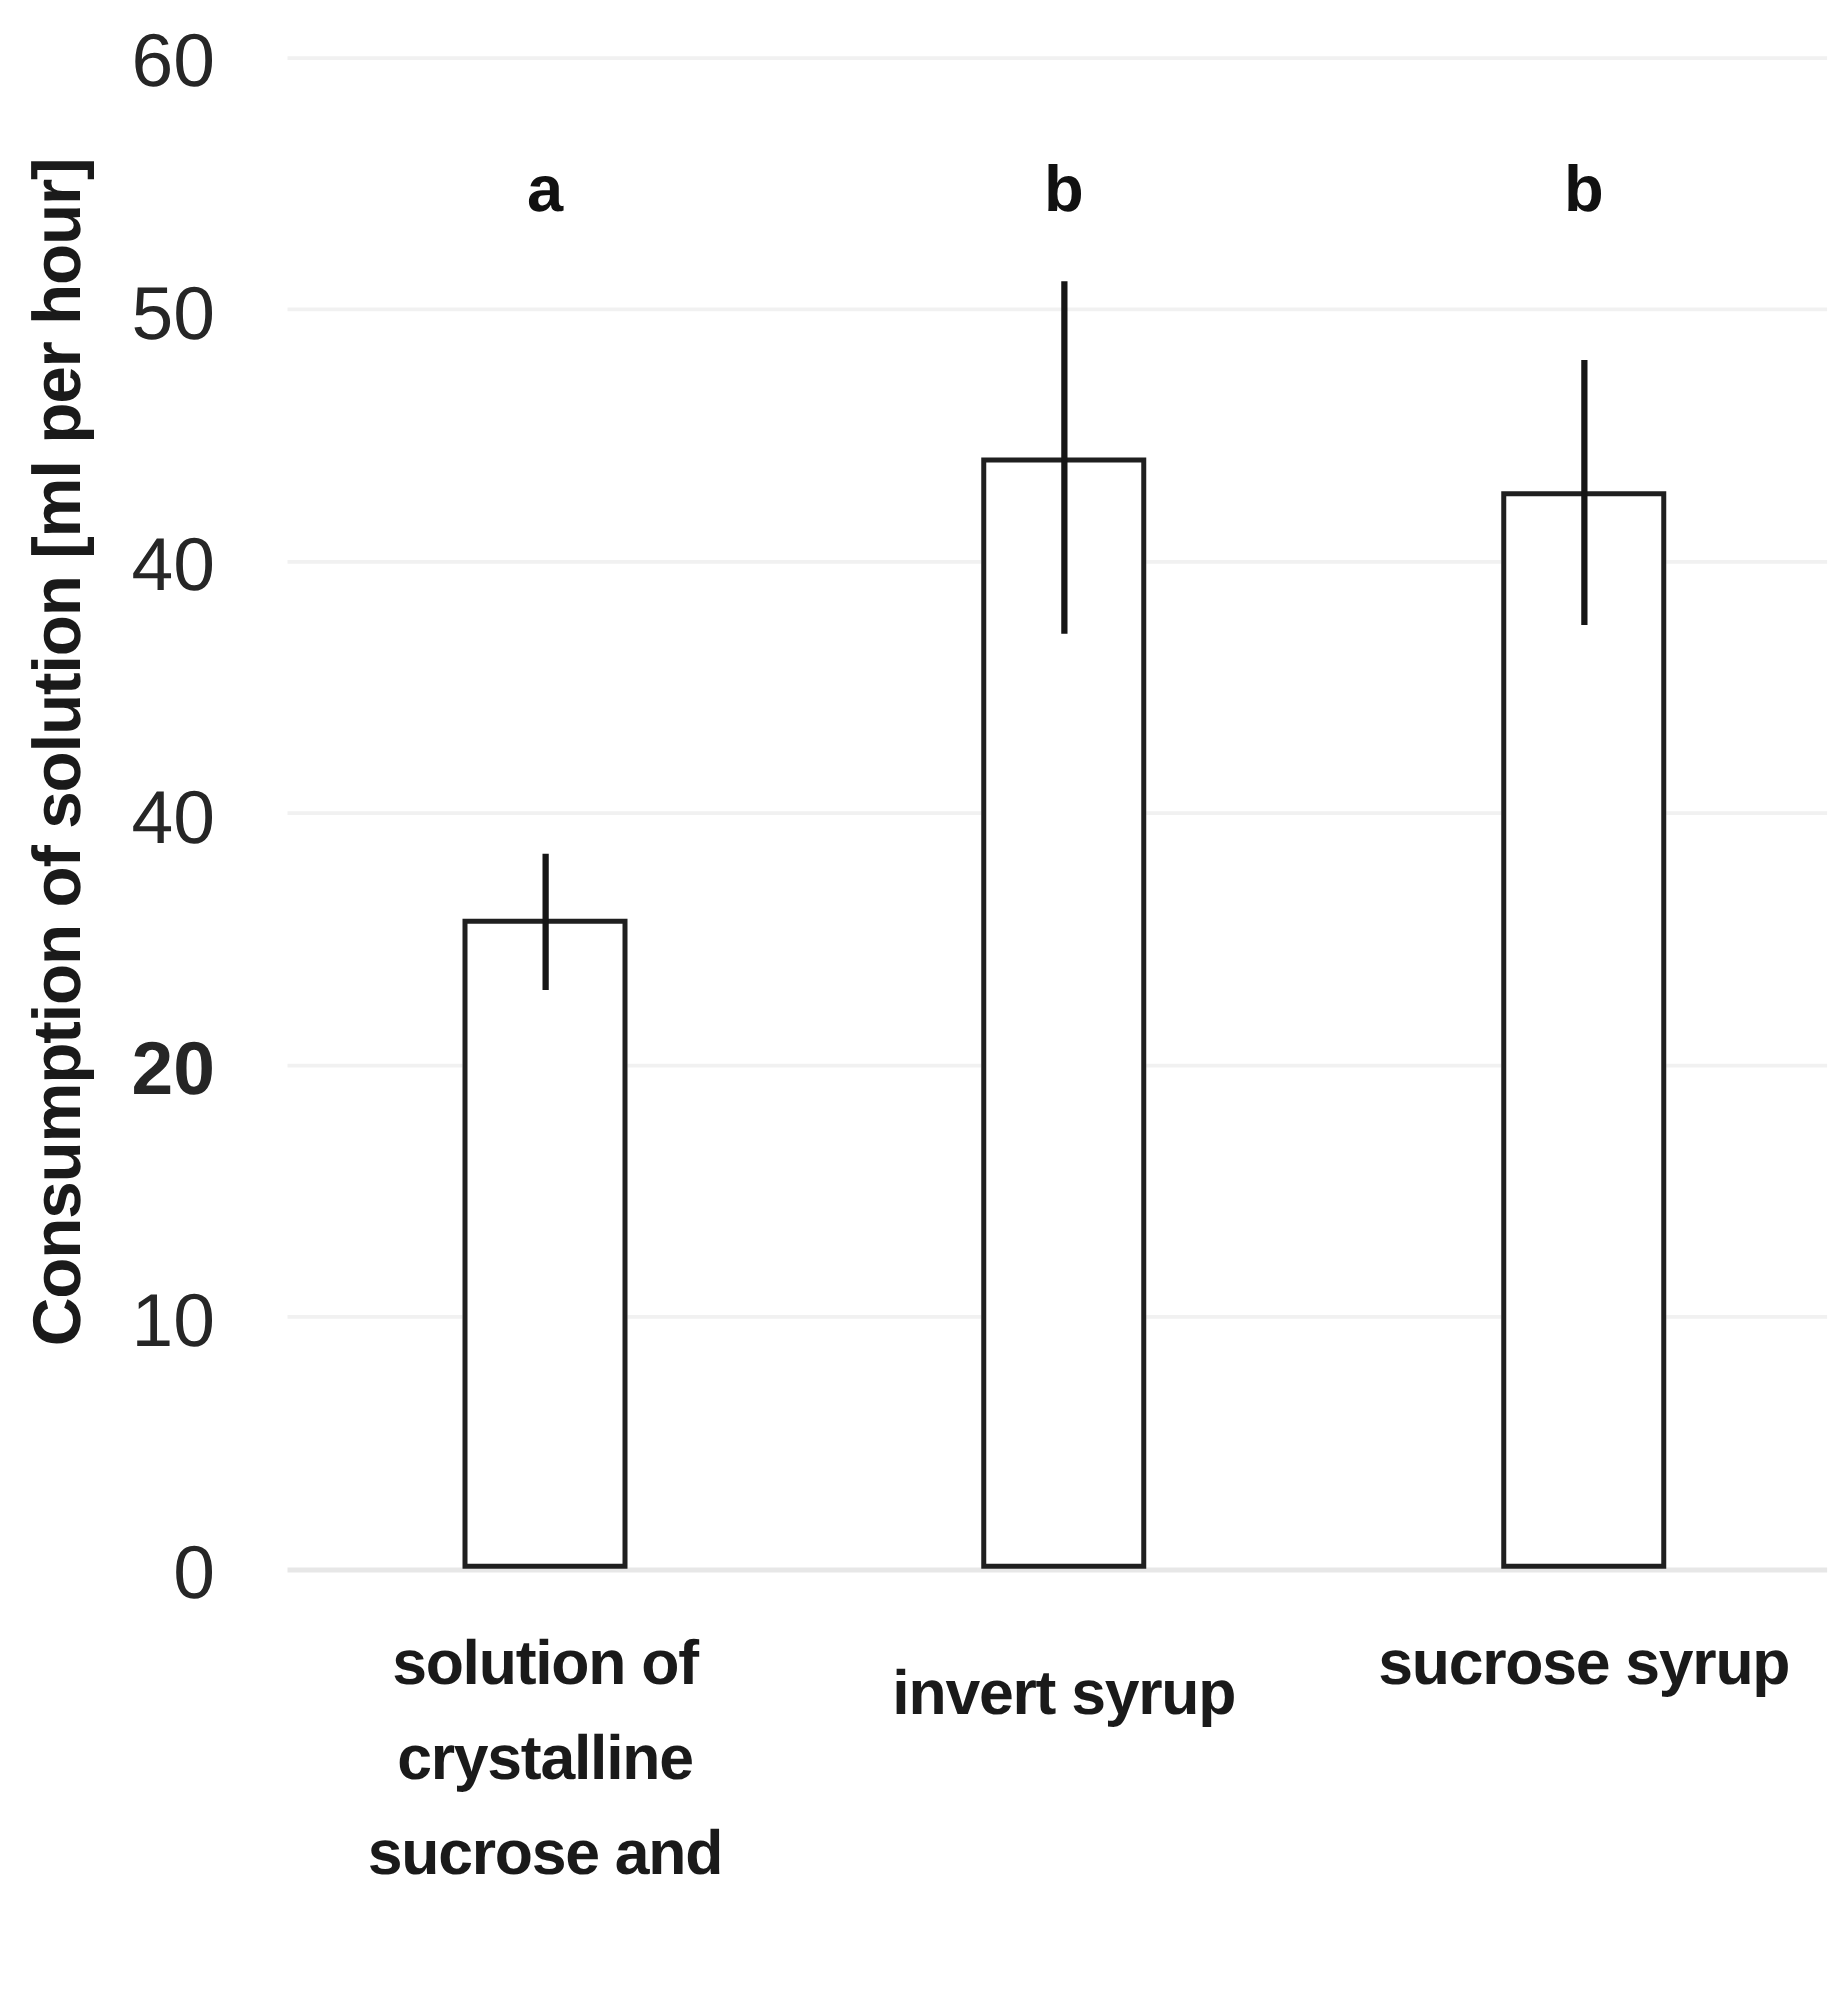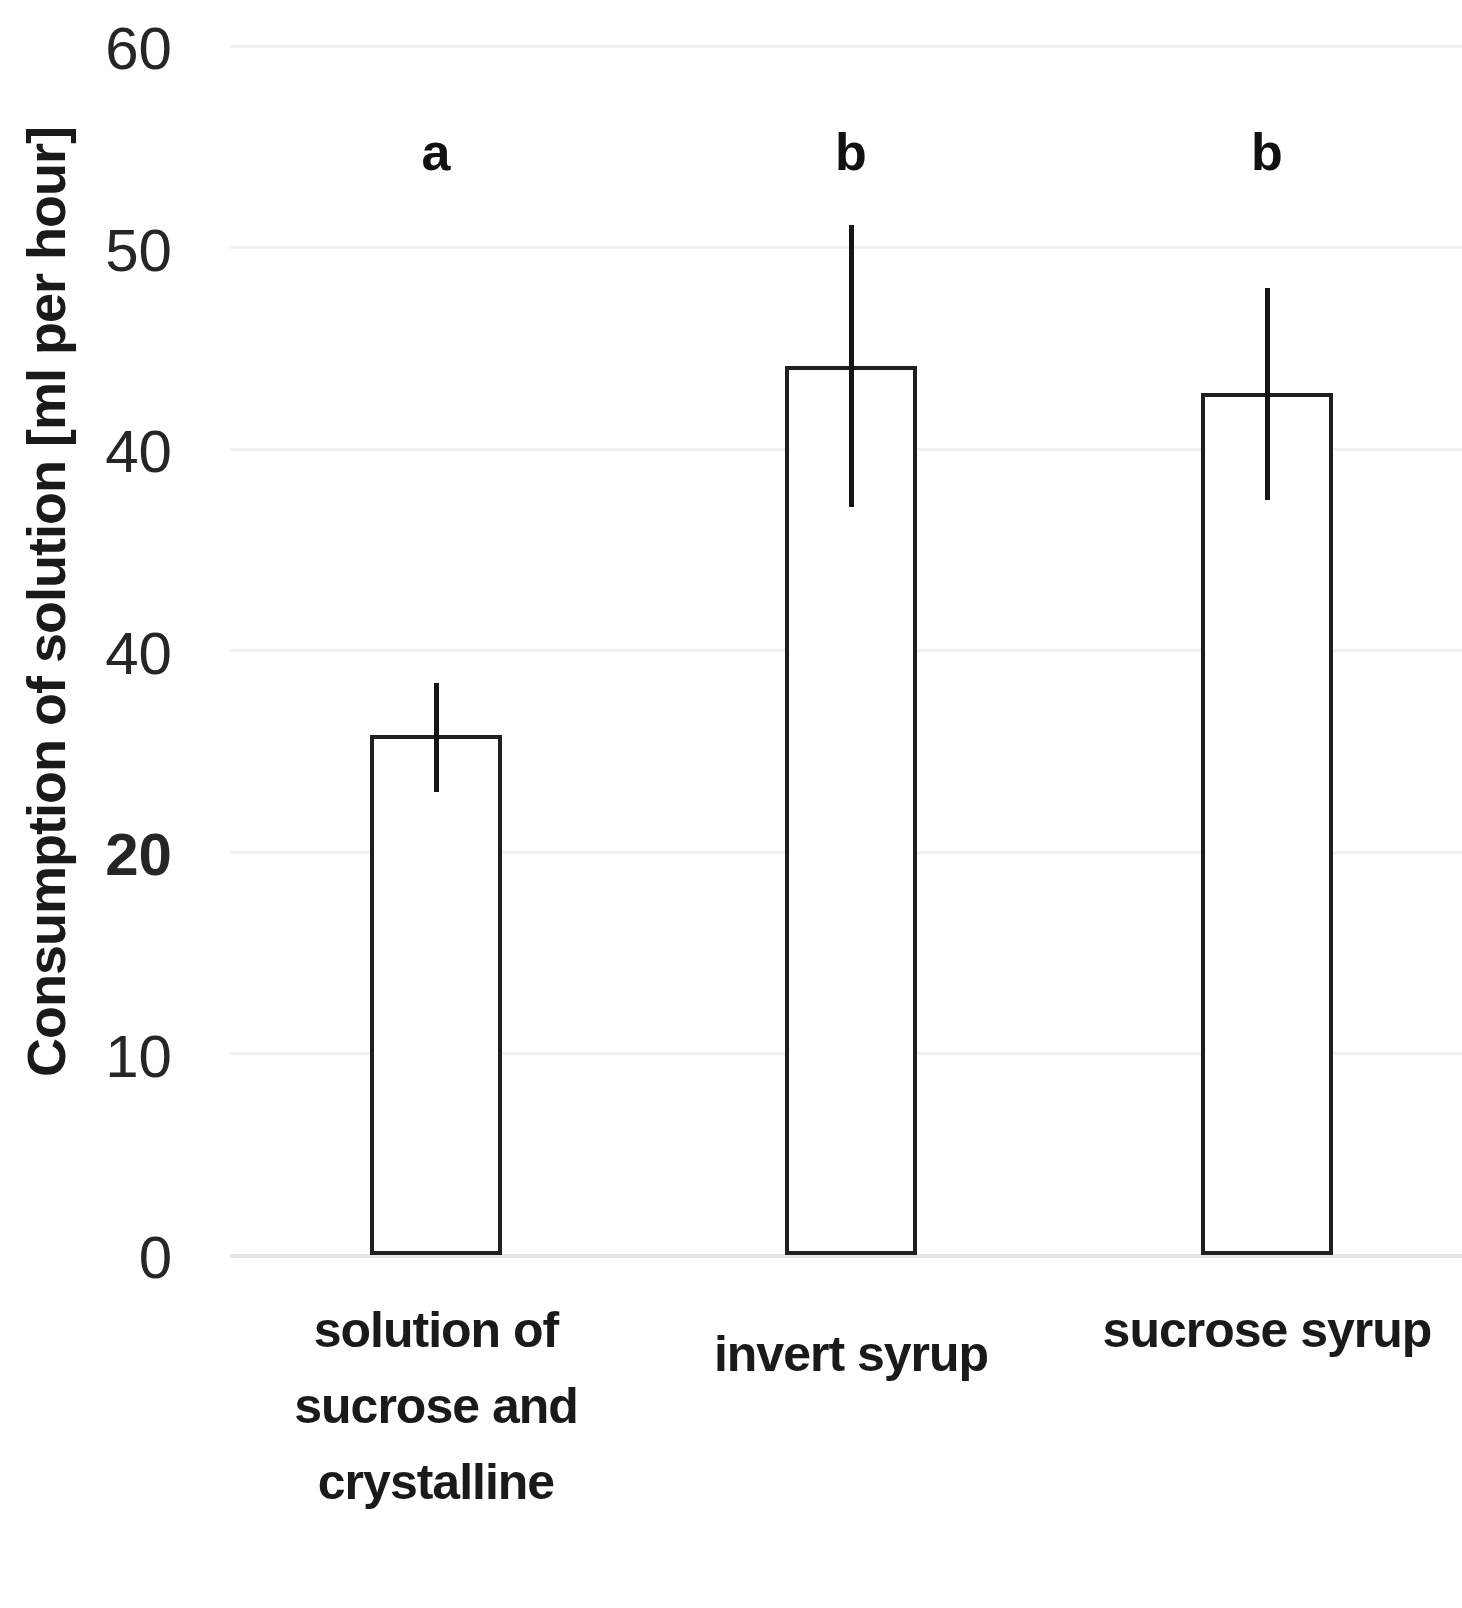--- a/index.html
+++ b/index.html
@@ -105,22 +105,22 @@
       <div class="errbar" style="left: 434px; top: 683px; height: 109px;"></div>
       <div class="bar" style="left: 785px; top: 366px; width: 132px; height: 889px;"></div>
       <div class="errbar" style="left: 849px; top: 225px; height: 282px;"></div>
       <div class="bar" style="left: 1201px; top: 393px; width: 132px; height: 862px;"></div>
       <div class="errbar" style="left: 1265px; top: 288px; height: 212px;"></div>
     </div>
   <div id="label-layer">
       <div class="sig-letter" style="left: 336px; top: 126px;">a</div>
       <div class="cat-label" style="left: 216px; top: 1292px;">
         <div>solution of</div>
+        <div>crystalline</div>
         <div>sucrose and</div>
-        <div>crystalline</div>
       </div>
       <div class="sig-letter" style="left: 751px; top: 126px;">b</div>
       <div class="cat-label" style="left: 631px; top: 1316px;">
         <div>invert syrup</div>
       </div>
       <div class="sig-letter" style="left: 1167px; top: 126px;">b</div>
       <div class="cat-label" style="left: 1047px; top: 1292px;">
         <div>sucrose syrup</div>
       </div>
     </div>

